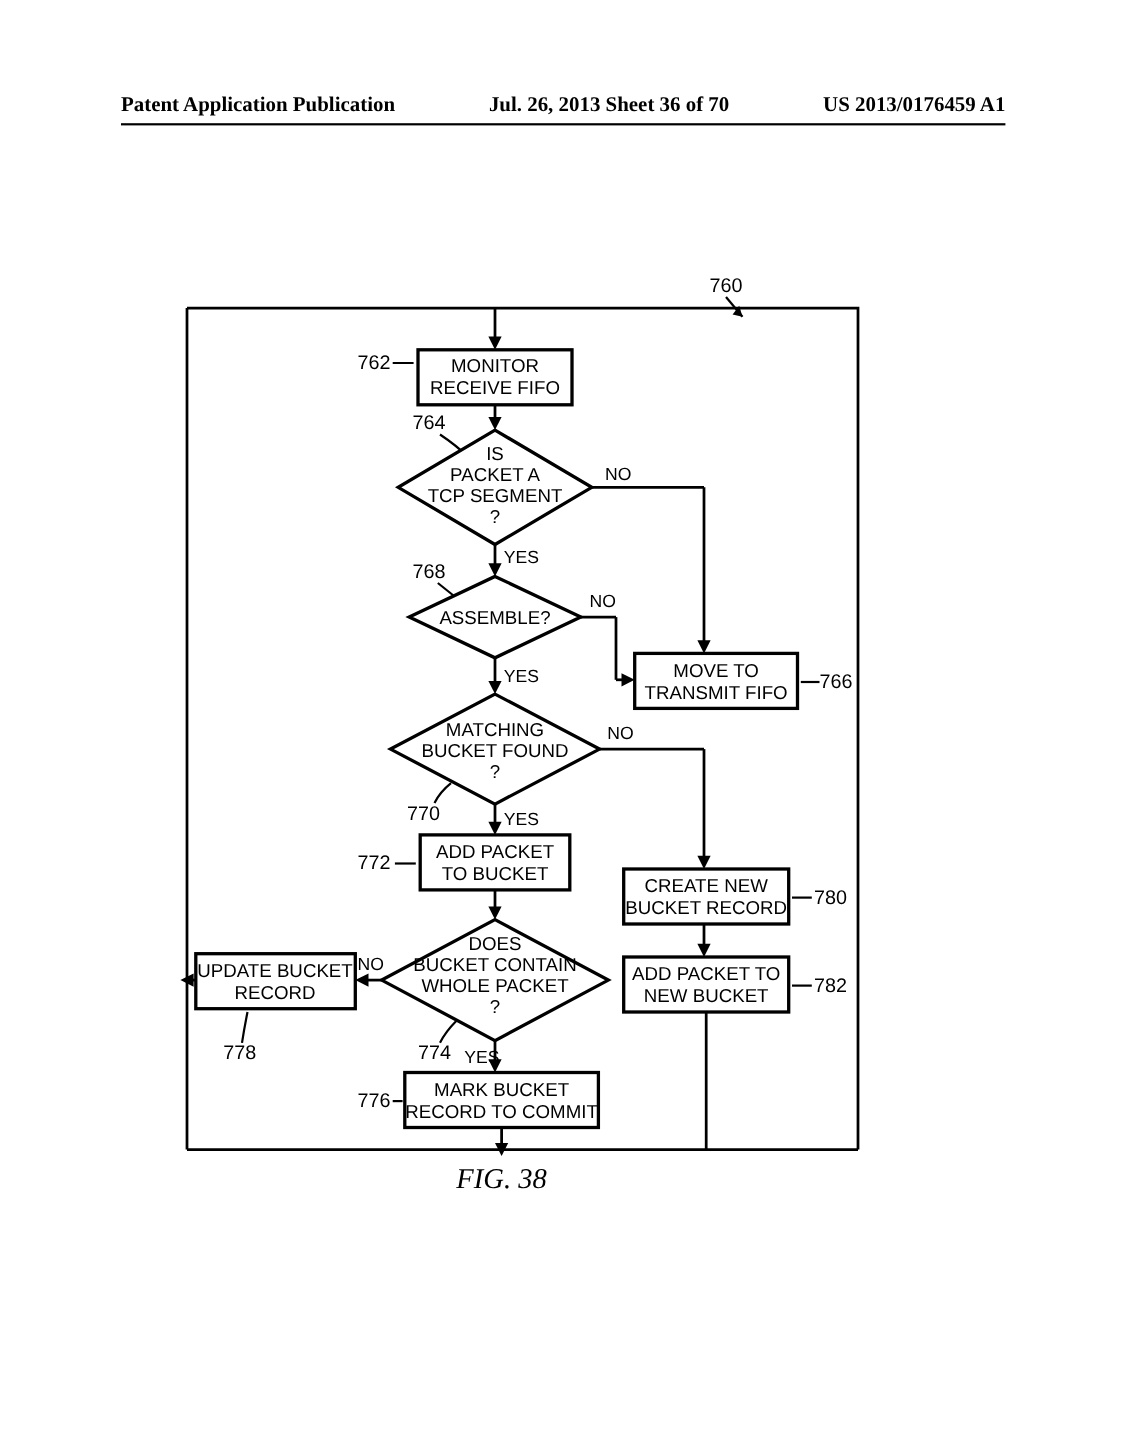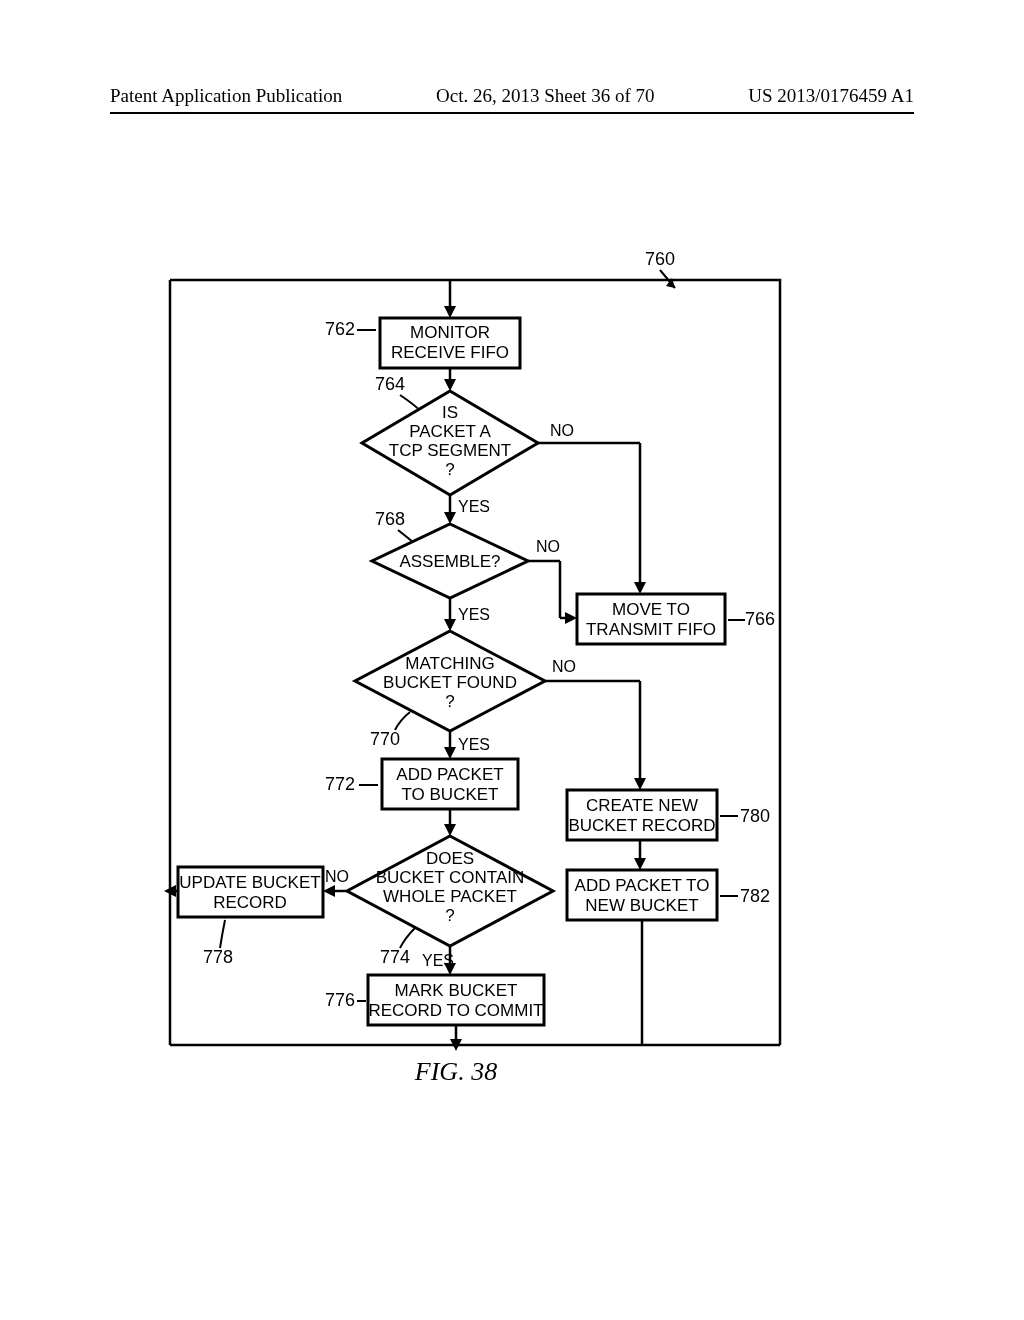--- a/index.html
+++ b/index.html
@@ -1,33 +1,33 @@
 <!DOCTYPE html>
 <html><head>
 <meta charset="utf-8">
 <style>
   * { margin: 0; padding: 0; box-sizing: border-box; }
   body { background: #fff; font-family: "Times New Roman", serif; width: 1024px; height: 1320px; position: relative; }
   .page { width: 1024px; height: 1320px; position: relative; }
-  .header { position: absolute; top: 85px; left: 0; right: 0; display: flex; justify-content: space-between; padding: 0 110px; font-size: 19px; font-weight: normal; }
+  .header { position: absolute; top: 85px; left: 0; right: 0; display: flex; justify-content: space-between; padding: 0 110px; font-size: 19px; font-weight: bold; }
   .header-rule { position: absolute; top: 112px; left: 110px; right: 110px; height: 2px; background: #000; }
   .figure-area { position: absolute; top: 250px; left: 0; right: 0; bottom: 0; }
   svg { display: block; }
   .box-text { font-family: Arial, sans-serif; font-size: 17px; text-anchor: middle; }
   .ref-text { font-family: Arial, sans-serif; font-size: 18px; text-anchor: middle; }
   .fig-label { font-family: "Times New Roman", serif; font-size: 26px; font-style: italic; text-anchor: middle; }
   .edge-text { font-family: Arial, sans-serif; font-size: 16px; }
 </style>
 </head>
 <body>
 <div class="page">
 
 <div class="header">
   <span>Patent Application Publication</span>
-  <span>Oct. 26, 2013  Sheet 36 of 70</span>
+  <span>Jul. 26, 2013  Sheet 36 of 70</span>
   <span>US 2013/0176459 A1</span>
 </div>
 <div class="header-rule"></div>
 
 <div class="figure-area">
 <svg width="1024" height="1070" viewBox="0 0 1024 1070">
 
   <path d="M 170 30 L 170 795 M 170 30 L 780 30 L 780 795" stroke="#000" stroke-width="2.5" fill="none"></path>
 
   <text class="ref-text" x="660" y="15">760</text>

